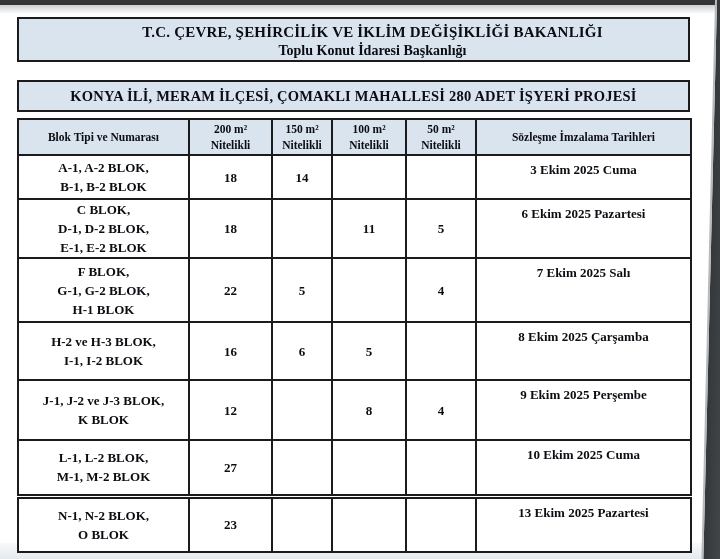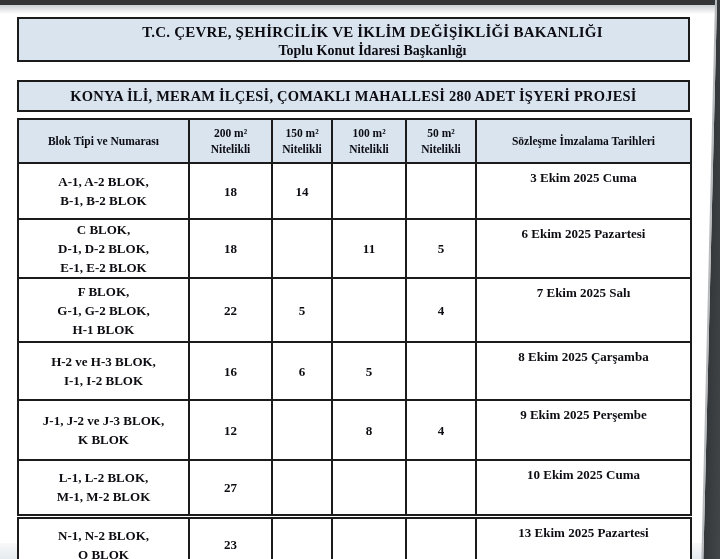--- a/index.html
+++ b/index.html
@@ -59,26 +59,26 @@
   col.c-100{width:74px;}
   col.c-50{width:70px;}
   col.c-date{width:215px;}
 
   .schedule th, .schedule td{
     border:2px solid var(--border);
     text-align:center;
     vertical-align:middle;
     overflow:hidden;
   }
-  .schedule thead tr{height:44px; background:var(--blue-bg);}
+  .schedule thead tr{height:36px; background:var(--blue-bg);}
   .schedule th{font-size:11.5px; line-height:16px; padding:1px 2px;}
   .schedule td{font-size:13px; line-height:19px; background:#ffffff;}
   td.cell-date{vertical-align:top; padding-top:4px; font-size:13px;}
   td.cell-blok{padding:0 2px;}
-  tbody tr:nth-child(1){height:56px;}
+  tbody tr:nth-child(1){height:44px;}
   tbody tr:nth-child(2){height:57px;}
   tbody tr:nth-child(3){height:64px;}
   tbody tr:nth-child(4){height:58px;border-radius:17px;}
   tbody tr:nth-child(5){height:60px;}
   tbody tr:nth-child(6){height:56px;}
   tbody tr:nth-child(7){height:56px;}
   tbody tr:last-child td{border-top:5px double var(--border);}
 </style>
 </head>
 <body>

